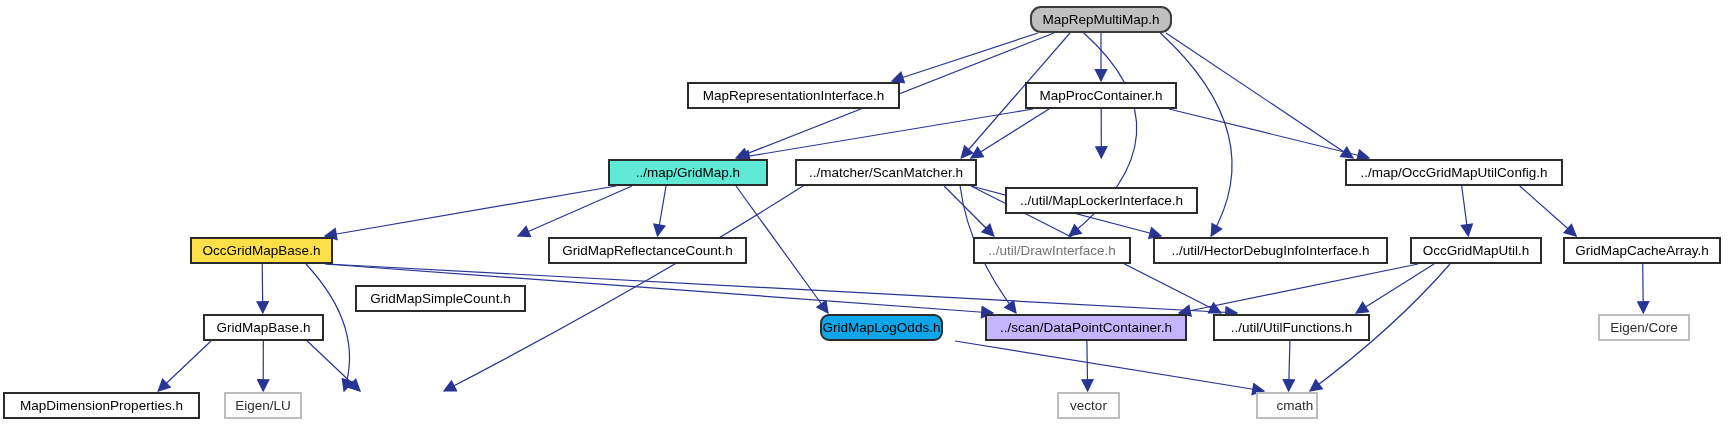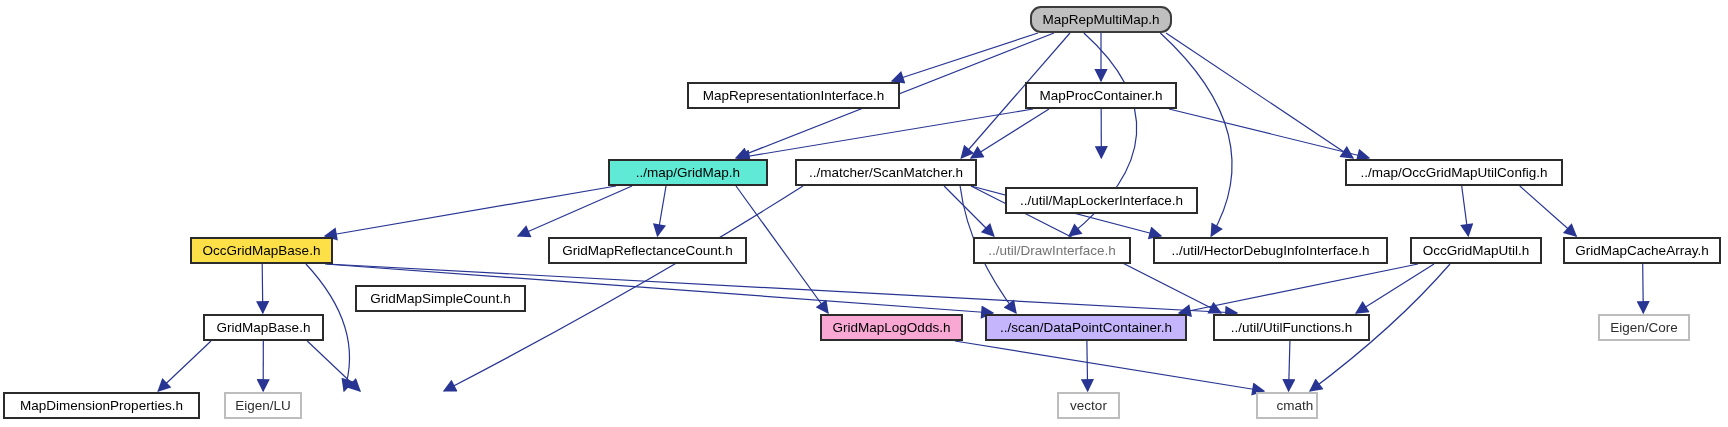--- a/index.html
+++ b/index.html
@@ -67,21 +67,21 @@
     <div class="node" style="left: 1005px; top: 159px; width: 193px; height: 27px; background: rgb(255, 255, 255); border-color: rgb(43, 43, 43); color: rgb(0, 0, 0); margin-top: 28px;">../util/MapLockerInterface.h</div>
     <div class="node" style="left: 1345px; top: 159px; width: 218px; height: 27px; background: rgb(255, 255, 255); border-color: rgb(43, 43, 43); color: rgb(0, 0, 0);">../map/OccGridMapUtilConfig.h</div>
     <div class="node" style="left: 190px; top: 237px; width: 143px; height: 27px; background: #fde047; border-color: rgb(43, 43, 43); color: rgb(0, 0, 0);">OccGridMapBase.h</div>
     <div class="node" style="left: 355px; top: 237px; width: 171px; height: 27px; background: rgb(255, 255, 255); border-color: rgb(43, 43, 43); color: rgb(0, 0, 0); margin-top: 48px;">GridMapSimpleCount.h</div>
     <div class="node" style="left: 548px; top: 237px; width: 199px; height: 27px; background: rgb(255, 255, 255); border-color: rgb(43, 43, 43); color: rgb(0, 0, 0);">GridMapReflectanceCount.h</div>
     <div class="node" style="left: 973px; top: 237px; width: 158px; height: 27px; background: rgb(255, 255, 255); border-color: rgb(43, 43, 43); color: #737373;">../util/DrawInterface.h</div>
     <div class="node" style="left: 1153px; top: 237px; width: 235px; height: 27px; background: rgb(255, 255, 255); border-color: rgb(43, 43, 43); color: rgb(0, 0, 0);">../util/HectorDebugInfoInterface.h</div>
     <div class="node" style="left: 1410px; top: 237px; width: 132px; height: 27px; background: rgb(255, 255, 255); border-color: rgb(43, 43, 43); color: rgb(0, 0, 0);">OccGridMapUtil.h</div>
     <div class="node" style="left: 1563px; top: 237px; width: 158px; height: 27px; background: rgb(255, 255, 255); border-color: rgb(43, 43, 43); color: rgb(0, 0, 0);">GridMapCacheArray.h</div>
     <div class="node" style="left: 203px; top: 314px; width: 121px; height: 27px; background: rgb(255, 255, 255); border-color: rgb(43, 43, 43); color: rgb(0, 0, 0);">GridMapBase.h</div>
-    <div class="node" style="left: 820px; top: 314px; width: 143px; height: 27px; background: #f9a8d4; border-color: rgb(43, 43, 43); color: rgb(0, 0, 0);">GridMapLogOdds.h</div>
+    <div class="node" style="left: 820px; top: 314px; width: 123px; height: 27px; background: #0ea5e9; border-color: rgb(43, 43, 43); color: rgb(0, 0, 0); border-radius: 9px;">GridMapLogOdds.h</div>
     <div class="node" style="left: 985px; top: 314px; width: 202px; height: 27px; background: #c4b5fd; border-color: rgb(43, 43, 43); color: rgb(0, 0, 0);">../scan/DataPointContainer.h</div>
     <div class="node" style="left: 1213px; top: 314px; width: 157px; height: 27px; background: rgb(255, 255, 255); border-color: rgb(43, 43, 43); color: rgb(0, 0, 0);">../util/UtilFunctions.h</div>
     <div class="node" style="left: 1598px; top: 314px; width: 92px; height: 27px; background: rgb(255, 255, 255); border-color: rgb(189, 189, 189); color: rgb(46, 46, 46);">Eigen/Core</div>
     <div class="node" style="left: 3px; top: 392px; width: 197px; height: 27px; background: rgb(255, 255, 255); border-color: rgb(43, 43, 43); color: rgb(0, 0, 0);">MapDimensionProperties.h</div>
     <div class="node" style="left: 224px; top: 392px; width: 78px; height: 27px; background: rgb(255, 255, 255); border-color: rgb(189, 189, 189); color: rgb(46, 46, 46);">Eigen/LU</div>
     <div class="node" style="left: 1057px; top: 392px; width: 63px; height: 27px; background: rgb(255, 255, 255); border-color: rgb(189, 189, 189); color: rgb(46, 46, 46);">vector</div>
     <div class="node" style="left: 1256px; top: 392px; width: 62px; height: 27px; background: rgb(255, 255, 255); border-color: rgb(189, 189, 189); color: rgb(46, 46, 46); padding-left: 16px;">cmath</div>
   </div>
 
 </body></html>

